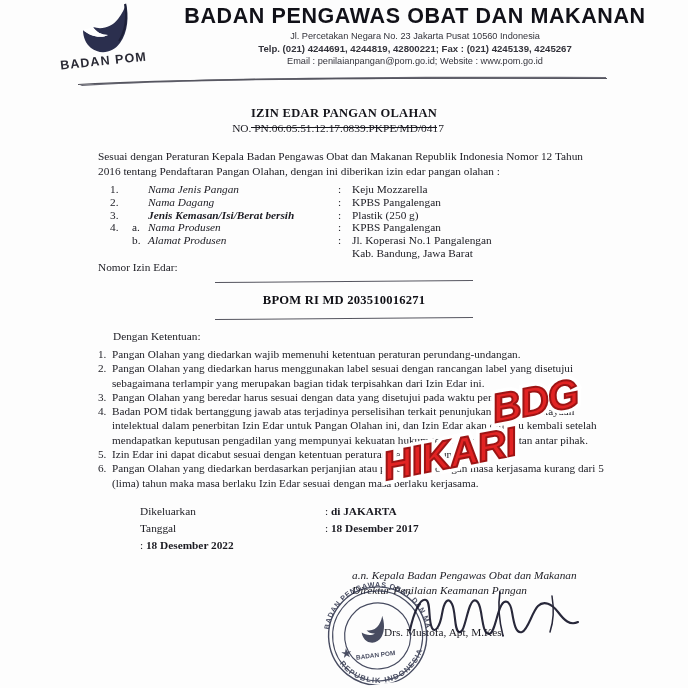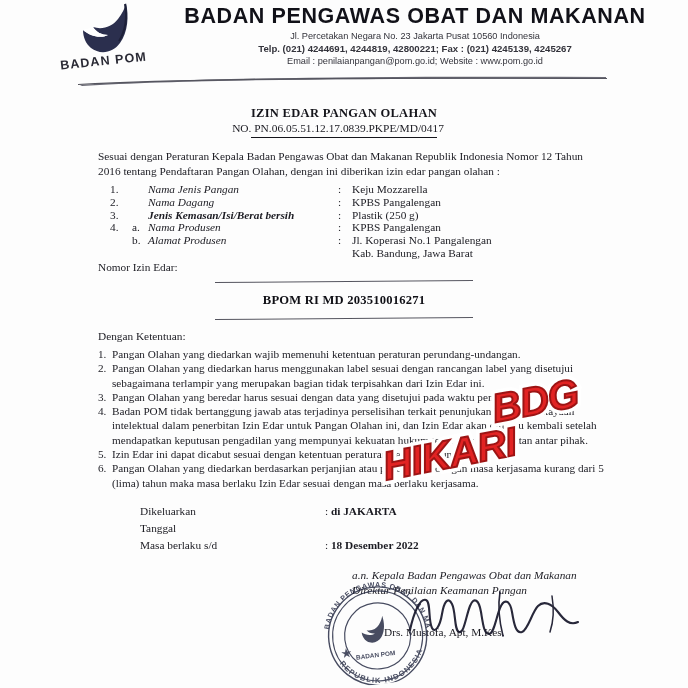--- a/index.html
+++ b/index.html
@@ -97,21 +97,21 @@
     position: absolute;
     left: 0;
     top: 106px;
     width: 688px;
     text-align: center;
     font-size: 12.5px;
     font-weight: bold;
     letter-spacing: 0.3px;
     color: #15151b;
   }
-  #doc-title span { border-bottom: 1.4px solid #15151b; padding-bottom: 17px; }
+  #doc-title span { border-bottom: 1.4px solid #15151b; padding-bottom: 7px; }
 
   #doc-number {
     position: absolute;
     left: 0;
     top: 122px;
     width: 676px;
     text-align: center;
     font-size: 11.4px;
     color: #1b1b22;
   }
@@ -178,21 +178,21 @@
     text-align: center;
     font-size: 12.6px;
     font-weight: bold;
     letter-spacing: 0.2px;
     color: #101016;
   }
 
   
   #ketentuan-label {
     position: absolute;
-    left: 98px;
+    left: 113px;
     top: 330px;
     font-size: 11.3px;
     color: #1b1b22;
   }
 
   #ketentuan-list {
     position: absolute;
     left: 98px;
     top: 347px;
     width: 508px;
@@ -422,23 +422,23 @@
       </div>
     </div>
 
   <div id="issue-block">
       <div class="i-row">
         <div class="i-label">Dikeluarkan</div>
         <div class="i-value"><span class="colon">: </span>di JAKARTA</div>
       </div>
       <div class="i-row">
         <div class="i-label">Tanggal</div>
+        <div class="i-value"><span class="colon">: </span>18 Desember 2017</div>
       </div>
       <div class="i-row">
-        <div class="i-label">Masa berlaku s/d</div>
         <div class="i-value"><span class="colon">: </span>18 Desember 2022</div>
       </div>
     </div>
 
   <div id="signature">
     <div>a.n. Kepala Badan Pengawas Obat dan Makanan</div>
     <div>Direktur Penilaian Keamanan Pangan</div>
   </div>
   <div id="sign-name">Drs. Mustofa, Apt, M.Kes.</div>
 

